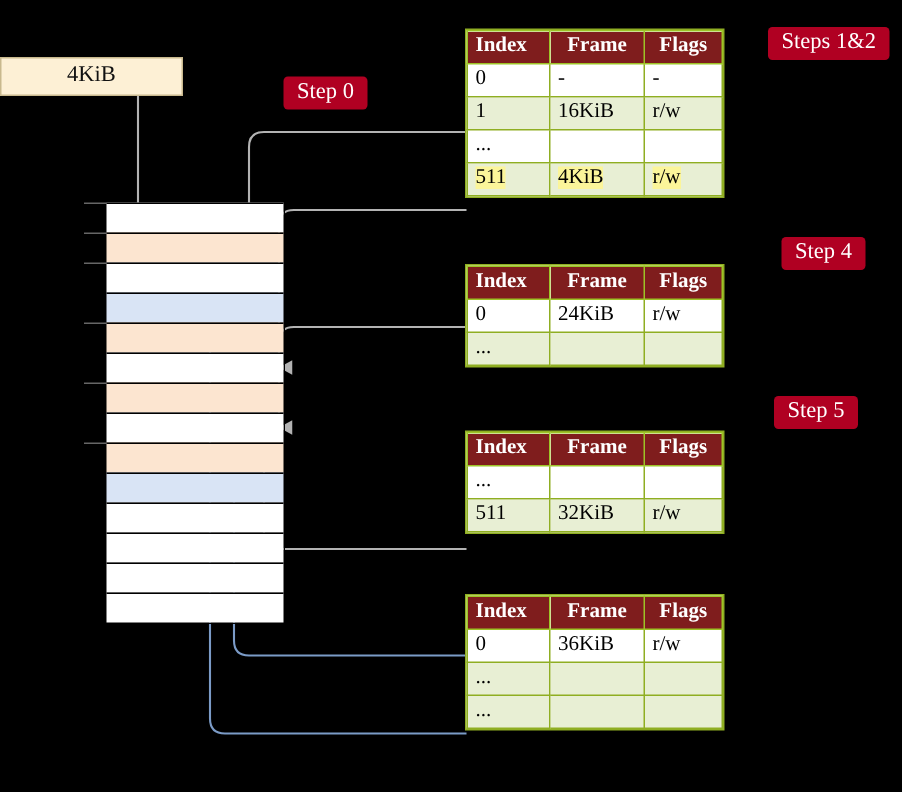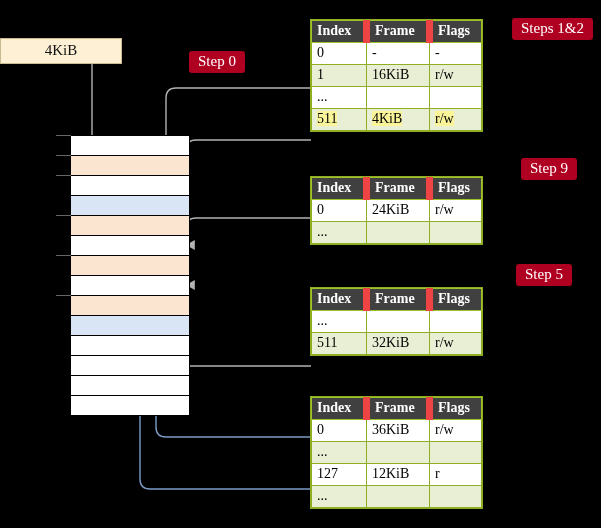--- a/index.html
+++ b/index.html
@@ -48,27 +48,27 @@
     padding:1px 5px 2px 5px;
     height:22px;
     box-sizing:border-box;
     font-weight:normal;
     text-align:left;
     vertical-align:middle;
     white-space:nowrap;
     overflow:hidden;
   }
   .ptable th{
-    background:#404040;
+    background:#7f1d1d;
     color:#ffffff;
     font-weight:bold;
     font-size:14px;
     border-color:#9dc326;
   }
-  .ptable th + th{border-left:7px solid #ef4444;}
+  .ptable th + th{border-left:1px solid #ef4444;text-align:center;}
   .ptable tr.alt td{background:#e8efd4;}
   .ptable tr.plain td{background:#ffffff;}
   .c-idx{width:55px;}
   .c-frm{width:63px;}
   .c-flg{width:52px;margin-top:22px;}
 
   
   #memcol{
     position:absolute;
     left:70px;top:135px;width:120px;
@@ -133,21 +133,21 @@
     <span>4KiB</span>
   </div>
 
   <div class="badge" style="left:189px;top:51px;">
     <span>Step 0</span>
   </div>
   <div class="badge" style="left:512px;top:18px;">
     <span>Steps 1&amp;2</span>
   </div>
   <div class="badge" style="left:521px;top:158px;">
-    <span>Step 9</span>
+    <span>Step 4</span>
   </div>
   <div class="badge" style="left:516px;top:264px;">
     <span>Step 5</span>
   </div>
 
   <div id="memcol">
       <div class="mrow "></div>
       <div class="mrow o"></div>
       <div class="mrow "></div>
       <div class="mrow b"></div>
@@ -259,25 +259,20 @@
         <tr class="plain">
           <td class="c-idx">0</td>
           <td class="c-frm">36KiB</td>
           <td class="c-flg">r/w</td>
         </tr>
         <tr class="alt">
           <td class="c-idx">...</td>
           <td class="c-frm"></td>
           <td class="c-flg"></td>
         </tr>
-        <tr class="plain">
-          <td class="c-idx">127</td>
-          <td class="c-frm">12KiB</td>
-          <td class="c-flg">r</td>
-        </tr>
         <tr class="alt">
           <td class="c-idx">...</td>
           <td class="c-frm"></td>
           <td class="c-flg"></td>
         </tr>
       </tbody>
   </table>
 
 </div>
 

